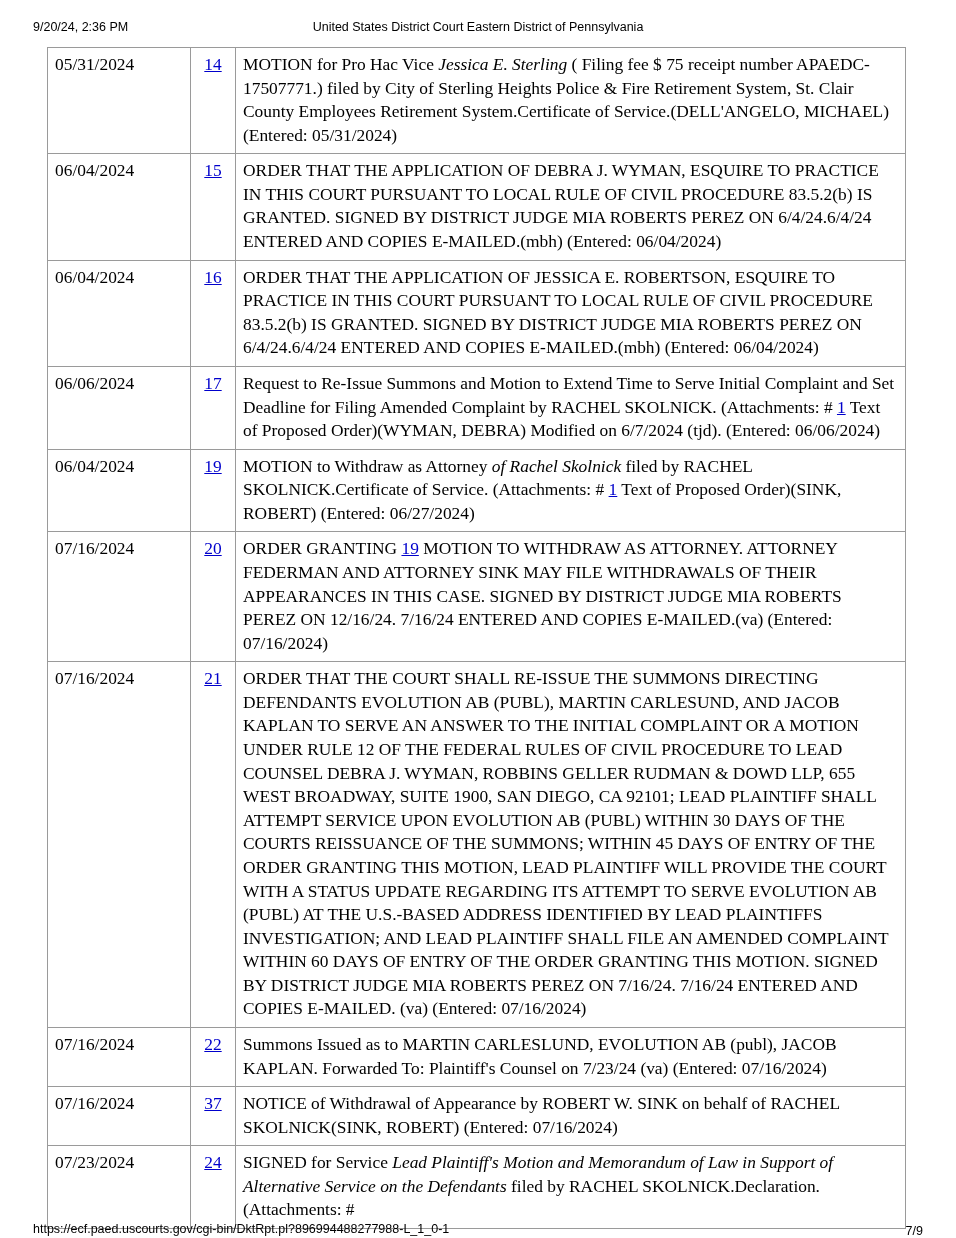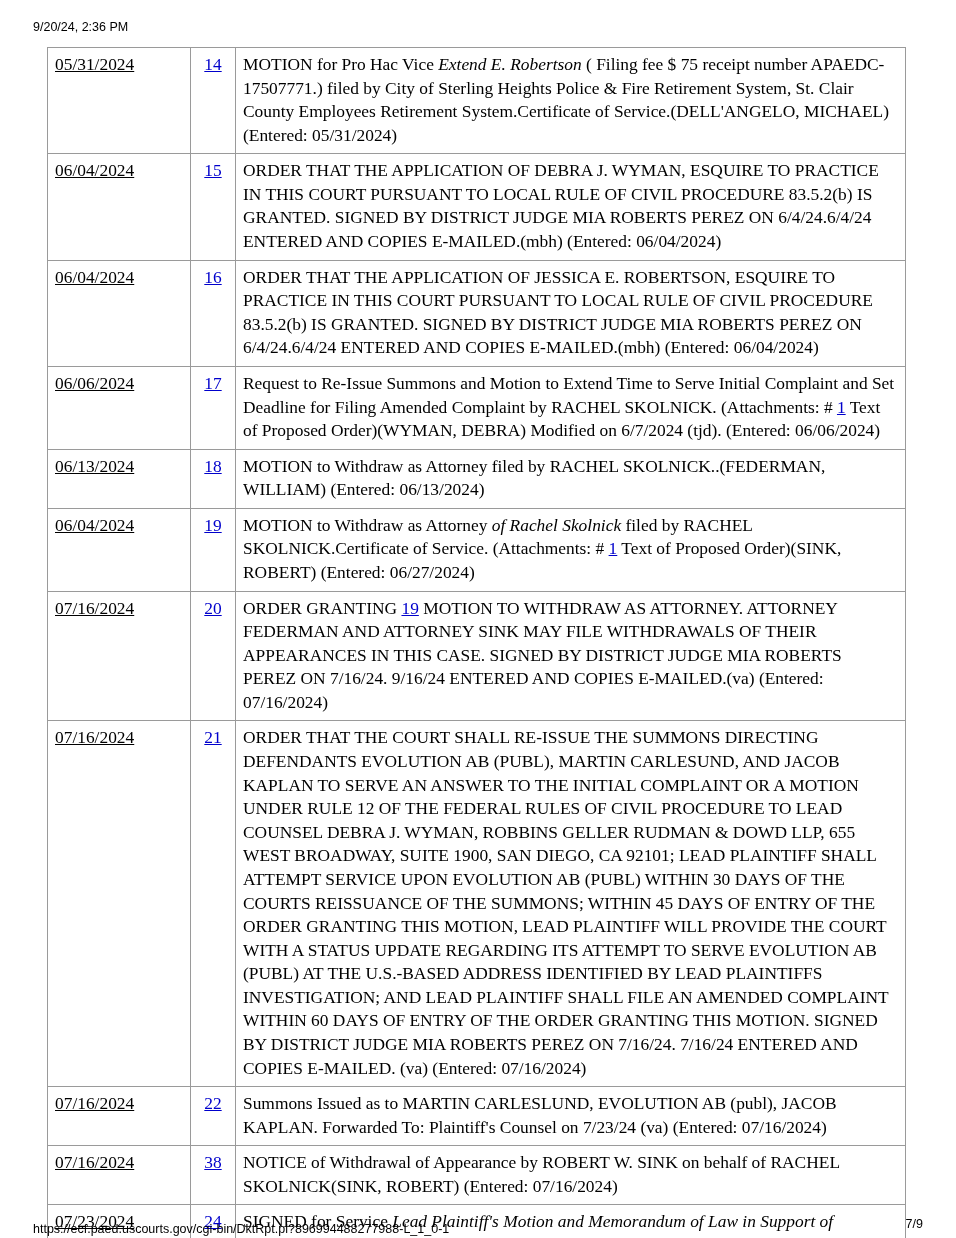--- a/index.html
+++ b/index.html
@@ -59,21 +59,20 @@
     border: 1px solid #9a9a9a;
     vertical-align: top;
     font-size: 17.4px;
     line-height: 1.355;
     padding: 5px 7px 6px 7px;
   }
   td.col-date {
     width: 128px;
     padding-left: 10px;
     white-space: nowrap;
-    text-decoration: underline;
   }
   td.col-num {
     width: 30px;
     text-align: center;
     padding-left: 2px;
     padding-right: 2px;
     margin-top: 20px;
   }
   td.col-desc {
     width: auto;
@@ -108,82 +107,78 @@
   }
   .print-footer .pf-left {
     position: absolute;
     left: 33px;
     top: 12px;
     white-space: nowrap;
   }
   .print-footer .pf-right {
     position: absolute;
     right: 33px;
-    top: 7px;
+    top: 14px;
     white-space: nowrap;
   }
 </style>
 </head>
 <body>
 
 <div class="print-header">
   <div class="ph-left">9/20/24, 2:36 PM</div>
+  <div class="ph-center">United States District Court Eastern District of Pennsylvania</div>
 </div>
 
 <div class="docket-wrap">
   <table class="docket">
     <tbody>
         <tr>
           <td class="col-date">05/31/2024</td>
           <td class="col-num"><a class="doclink">14</a></td>
-          <td class="col-desc"><span>MOTION for Pro Hac Vice </span><span class="it">Extend E. Robertson</span><span> ( Filing fee $ 75 receipt number APAEDC-17507771.) filed by City of Sterling Heights Police &amp; Fire Retirement System, St. Clair County Employees Retirement System.Certificate of Service.(DELL'ANGELO, MICHAEL) (Entered: 05/31/2024)</span></td>
+          <td class="col-desc"><span>MOTION for Pro Hac Vice </span><span class="it">Jessica E. Sterling</span><span> ( Filing fee $ 75 receipt number APAEDC-17507771.) filed by City of Sterling Heights Police &amp; Fire Retirement System, St. Clair County Employees Retirement System.Certificate of Service.(DELL'ANGELO, MICHAEL) (Entered: 05/31/2024)</span></td>
         </tr>
         <tr>
           <td class="col-date">06/04/2024</td>
           <td class="col-num"><a class="doclink">15</a></td>
           <td class="col-desc"><span>ORDER THAT THE APPLICATION OF DEBRA J. WYMAN, ESQUIRE TO PRACTICE IN THIS COURT PURSUANT TO LOCAL RULE OF CIVIL PROCEDURE 83.5.2(b) IS GRANTED. SIGNED BY DISTRICT JUDGE MIA ROBERTS PEREZ ON 6/4/24.6/4/24 ENTERED AND COPIES E-MAILED.(mbh) (Entered: 06/04/2024)</span></td>
         </tr>
         <tr>
           <td class="col-date">06/04/2024</td>
           <td class="col-num"><a class="doclink">16</a></td>
           <td class="col-desc"><span>ORDER THAT THE APPLICATION OF JESSICA E. ROBERTSON, ESQUIRE TO PRACTICE IN THIS COURT PURSUANT TO LOCAL RULE OF CIVIL PROCEDURE 83.5.2(b) IS GRANTED. SIGNED BY DISTRICT JUDGE MIA ROBERTS PEREZ ON 6/4/24.6/4/24 ENTERED AND COPIES E-MAILED.(mbh) (Entered: 06/04/2024)</span></td>
         </tr>
         <tr>
           <td class="col-date">06/06/2024</td>
           <td class="col-num"><a class="doclink">17</a></td>
           <td class="col-desc"><span>Request to Re-Issue Summons and Motion to Extend Time to Serve Initial Complaint and Set Deadline for Filing Amended Complaint by RACHEL SKOLNICK. (Attachments: # </span><a class="doclink">1</a><span> Text of Proposed Order)(WYMAN, DEBRA) Modified on 6/7/2024 (tjd). (Entered: 06/06/2024)</span></td>
         </tr>
         <tr>
-          <td class="col-date">06/13/2024</td>
-          <td class="col-num"><a class="doclink">18</a></td>
-          <td class="col-desc"><span>MOTION to Withdraw as Attorney filed by RACHEL SKOLNICK..(FEDERMAN, WILLIAM) (Entered: 06/13/2024)</span></td>
-        </tr>
-        <tr>
           <td class="col-date">06/04/2024</td>
           <td class="col-num"><a class="doclink">19</a></td>
           <td class="col-desc"><span>MOTION to Withdraw as Attorney </span><span class="it">of Rachel Skolnick</span><span> filed by RACHEL SKOLNICK.Certificate of Service. (Attachments: # </span><a class="doclink">1</a><span> Text of Proposed Order)(SINK, ROBERT) (Entered: 06/27/2024)</span></td>
         </tr>
         <tr>
           <td class="col-date">07/16/2024</td>
           <td class="col-num"><a class="doclink">20</a></td>
-          <td class="col-desc"><span>ORDER GRANTING </span><a class="doclink">19</a><span> MOTION TO WITHDRAW AS ATTORNEY. ATTORNEY FEDERMAN AND ATTORNEY SINK MAY FILE WITHDRAWALS OF THEIR APPEARANCES IN THIS CASE. SIGNED BY DISTRICT JUDGE MIA ROBERTS PEREZ ON 7/16/24. 9/16/24 ENTERED AND COPIES E-MAILED.(va) (Entered: 07/16/2024)</span></td>
+          <td class="col-desc"><span>ORDER GRANTING </span><a class="doclink">19</a><span> MOTION TO WITHDRAW AS ATTORNEY. ATTORNEY FEDERMAN AND ATTORNEY SINK MAY FILE WITHDRAWALS OF THEIR APPEARANCES IN THIS CASE. SIGNED BY DISTRICT JUDGE MIA ROBERTS PEREZ ON 12/16/24. 7/16/24 ENTERED AND COPIES E-MAILED.(va) (Entered: 07/16/2024)</span></td>
         </tr>
         <tr>
           <td class="col-date">07/16/2024</td>
           <td class="col-num"><a class="doclink">21</a></td>
           <td class="col-desc"><span>ORDER THAT THE COURT SHALL RE-ISSUE THE SUMMONS DIRECTING DEFENDANTS EVOLUTION AB (PUBL), MARTIN CARLESUND, AND JACOB KAPLAN TO SERVE AN ANSWER TO THE INITIAL COMPLAINT OR A MOTION UNDER RULE 12 OF THE FEDERAL RULES OF CIVIL PROCEDURE TO LEAD COUNSEL DEBRA J. WYMAN, ROBBINS GELLER RUDMAN &amp; DOWD LLP, 655 WEST BROADWAY, SUITE 1900, SAN DIEGO, CA 92101; LEAD PLAINTIFF SHALL ATTEMPT SERVICE UPON EVOLUTION AB (PUBL) WITHIN 30 DAYS OF THE COURTS REISSUANCE OF THE SUMMONS; WITHIN 45 DAYS OF ENTRY OF THE ORDER GRANTING THIS MOTION, LEAD PLAINTIFF WILL PROVIDE THE COURT WITH A STATUS UPDATE REGARDING ITS ATTEMPT TO SERVE EVOLUTION AB (PUBL) AT THE U.S.-BASED ADDRESS IDENTIFIED BY LEAD PLAINTIFFS INVESTIGATION; AND LEAD PLAINTIFF SHALL FILE AN AMENDED COMPLAINT WITHIN 60 DAYS OF ENTRY OF THE ORDER GRANTING THIS MOTION. SIGNED BY DISTRICT JUDGE MIA ROBERTS PEREZ ON 7/16/24. 7/16/24 ENTERED AND COPIES E-MAILED. (va) (Entered: 07/16/2024)</span></td>
         </tr>
         <tr>
           <td class="col-date">07/16/2024</td>
           <td class="col-num"><a class="doclink">22</a></td>
           <td class="col-desc"><span>Summons Issued as to MARTIN CARLESLUND, EVOLUTION AB (publ), JACOB KAPLAN. Forwarded To: Plaintiff's Counsel on 7/23/24 (va) (Entered: 07/16/2024)</span></td>
         </tr>
         <tr>
           <td class="col-date">07/16/2024</td>
-          <td class="col-num"><a class="doclink">38</a></td>
+          <td class="col-num"><a class="doclink">37</a></td>
           <td class="col-desc"><span>NOTICE of Withdrawal of Appearance by ROBERT W. SINK on behalf of RACHEL SKOLNICK(SINK, ROBERT) (Entered: 07/16/2024)</span></td>
         </tr>
         <tr>
           <td class="col-date">07/23/2024</td>
           <td class="col-num"><a class="doclink">24</a></td>
           <td class="col-desc"><span>SIGNED for Service </span><span class="it">Lead Plaintiff's Motion and Memorandum of Law in Support of Alternative Service on the Defendants</span><span> filed by RACHEL SKOLNICK.Declaration. (Attachments: # </span><span class="stamp-artifact"></span></td>
         </tr>
       </tbody>
   </table>
 </div>

